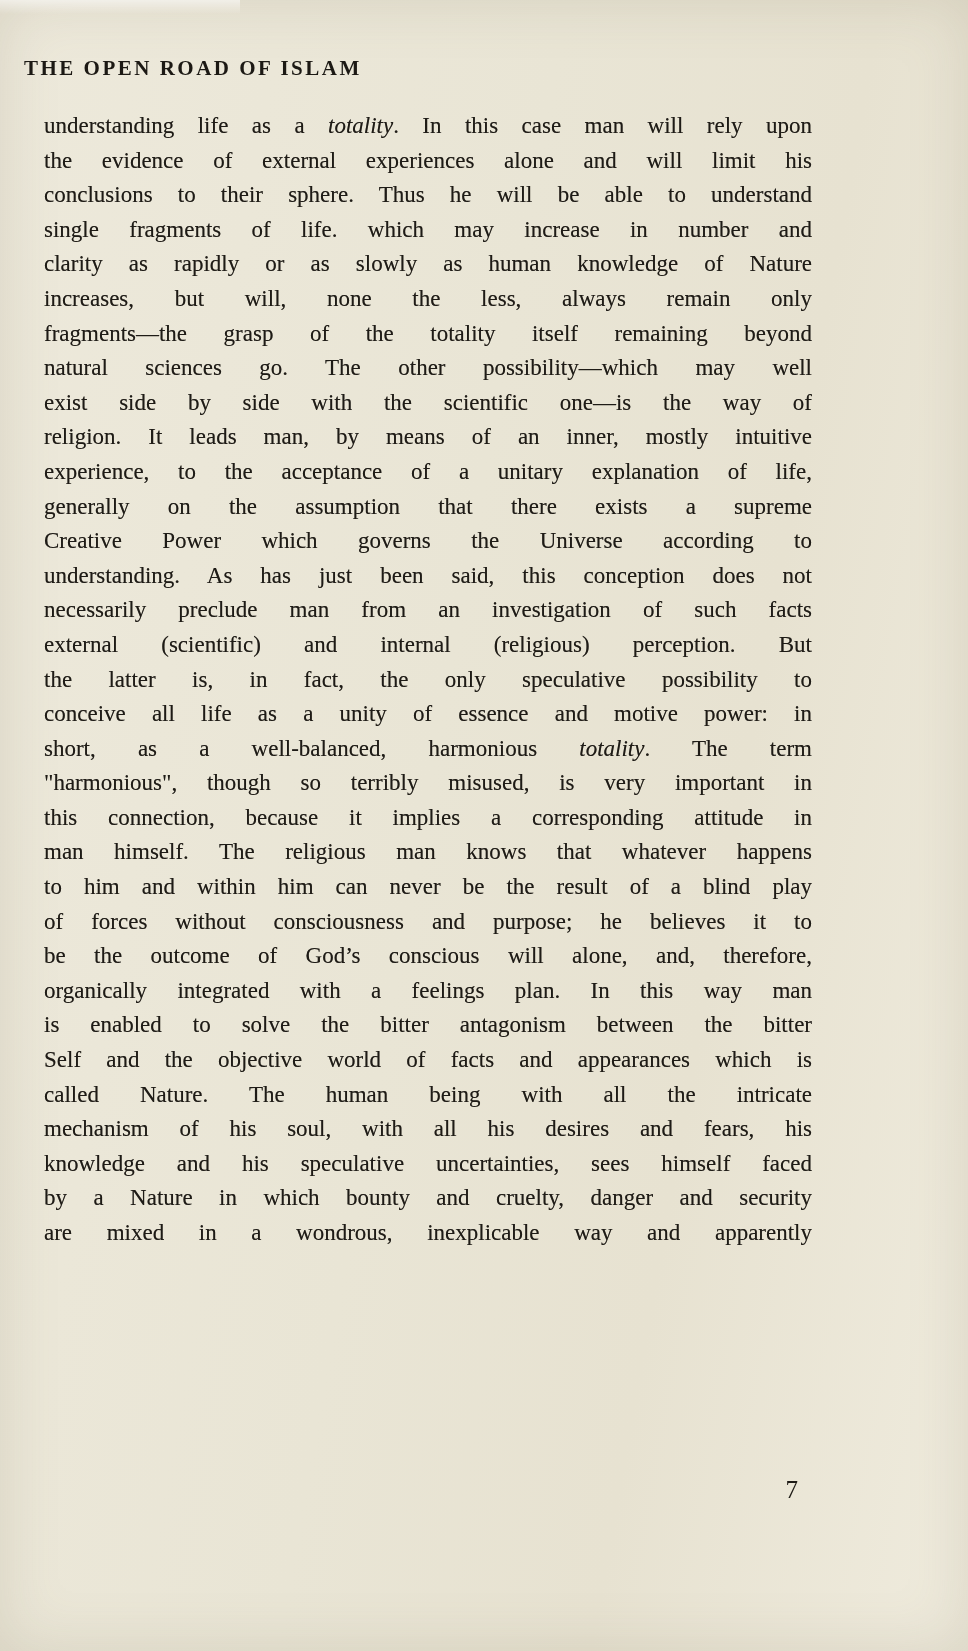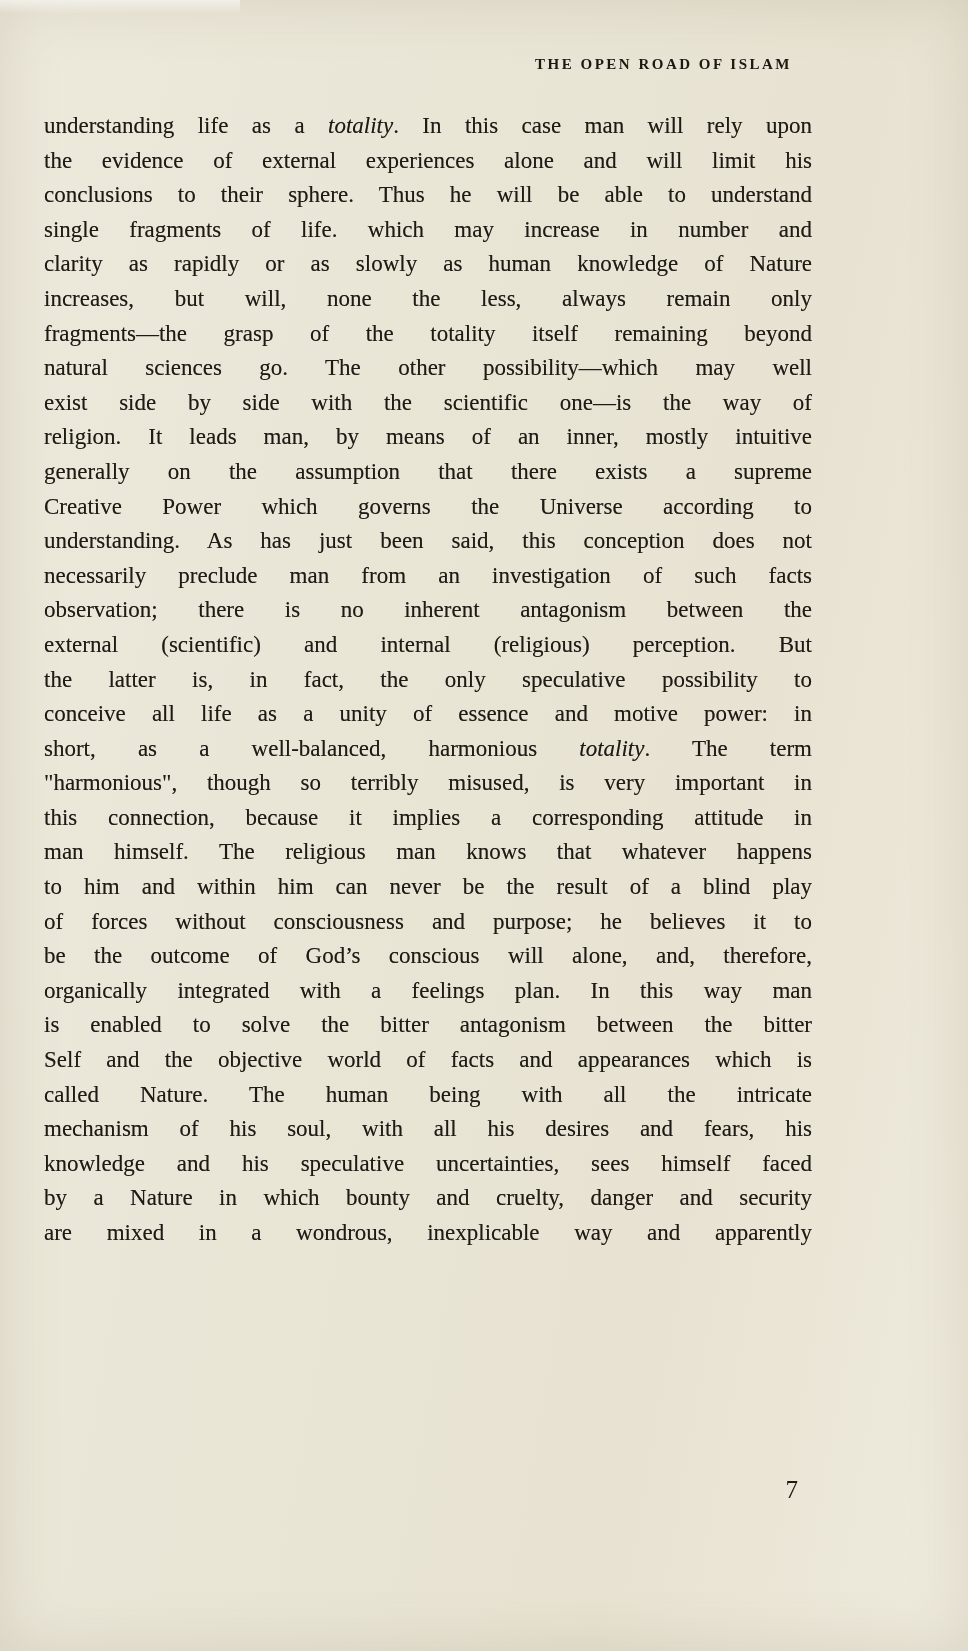--- a/index.html
+++ b/index.html
@@ -25,22 +25,22 @@
     top: 0; left: 0;
     width: 240px; height: 14px;
     background: linear-gradient(180deg, rgba(255,255,255,0.55), rgba(255,255,255,0));
     pointer-events: none;
   }
   .running-header {
     position: absolute;
     top: 56px;
     left: 24px;
     width: 768px;
-    text-align: right;
-    font-size: 15px;
+    text-align: left;
+    font-size: 21px;
     font-weight: bold;
     letter-spacing: 2.5px;
     color: #1c1914;
   }
   .body-text {
     position: absolute;
     top: 109px;
     left: 44px;
     width: 768px;
     font-size: 23px;
@@ -77,25 +77,25 @@
       <div class="line"><span>understanding life as a </span><span class="italic">totality</span><span>. In this case man will rely upon</span></div>
       <div class="line"><span>the evidence of external experiences alone and will limit his</span></div>
       <div class="line"><span>conclusions to their sphere. Thus he will be able to understand</span></div>
       <div class="line"><span>single fragments of life. which may increase in number and</span></div>
       <div class="line"><span>clarity as rapidly or as slowly as human knowledge of Nature</span></div>
       <div class="line"><span>increases, but will, none the less, always remain only</span></div>
       <div class="line"><span>fragments—the grasp of the totality itself remaining beyond</span></div>
       <div class="line"><span>natural sciences go. The other possibility—which may well</span></div>
       <div class="line"><span>exist side by side with the scientific one—is the way of</span></div>
       <div class="line"><span>religion. It leads man, by means of an inner, mostly intuitive</span></div>
+      <div class="line"><span>experience, to the acceptance of a unitary explanation of life,</span></div>
       <div class="line"><span>generally on the assumption that there exists a supreme</span></div>
       <div class="line"><span>Creative Power which governs the Universe according to</span></div>
       <div class="line"><span>understanding. As has just been said, this conception does not</span></div>
       <div class="line"><span>necessarily preclude man from an investigation of such facts</span></div>
-      <div class="line"><span>observation; there is no inherent antagonism between the</span></div>
       <div class="line"><span>external (scientific) and internal (religious) perception. But</span></div>
       <div class="line"><span>the latter is, in fact, the only speculative possibility to</span></div>
       <div class="line"><span>conceive all life as a unity of essence and motive power: in</span></div>
       <div class="line"><span>short, as a well-balanced, harmonious </span><span class="italic">totality</span><span>. The term</span></div>
       <div class="line"><span>"harmonious", though so terribly misused, is very important in</span></div>
       <div class="line"><span>this connection, because it implies a corresponding attitude in</span></div>
       <div class="line"><span>man himself. The religious man knows that whatever happens</span></div>
       <div class="line"><span>to him and within him can never be the result of a blind play</span></div>
       <div class="line"><span>of forces without consciousness and purpose; he believes it to</span></div>
       <div class="line"><span>be the outcome of God’s conscious will alone, and, therefore,</span></div>

